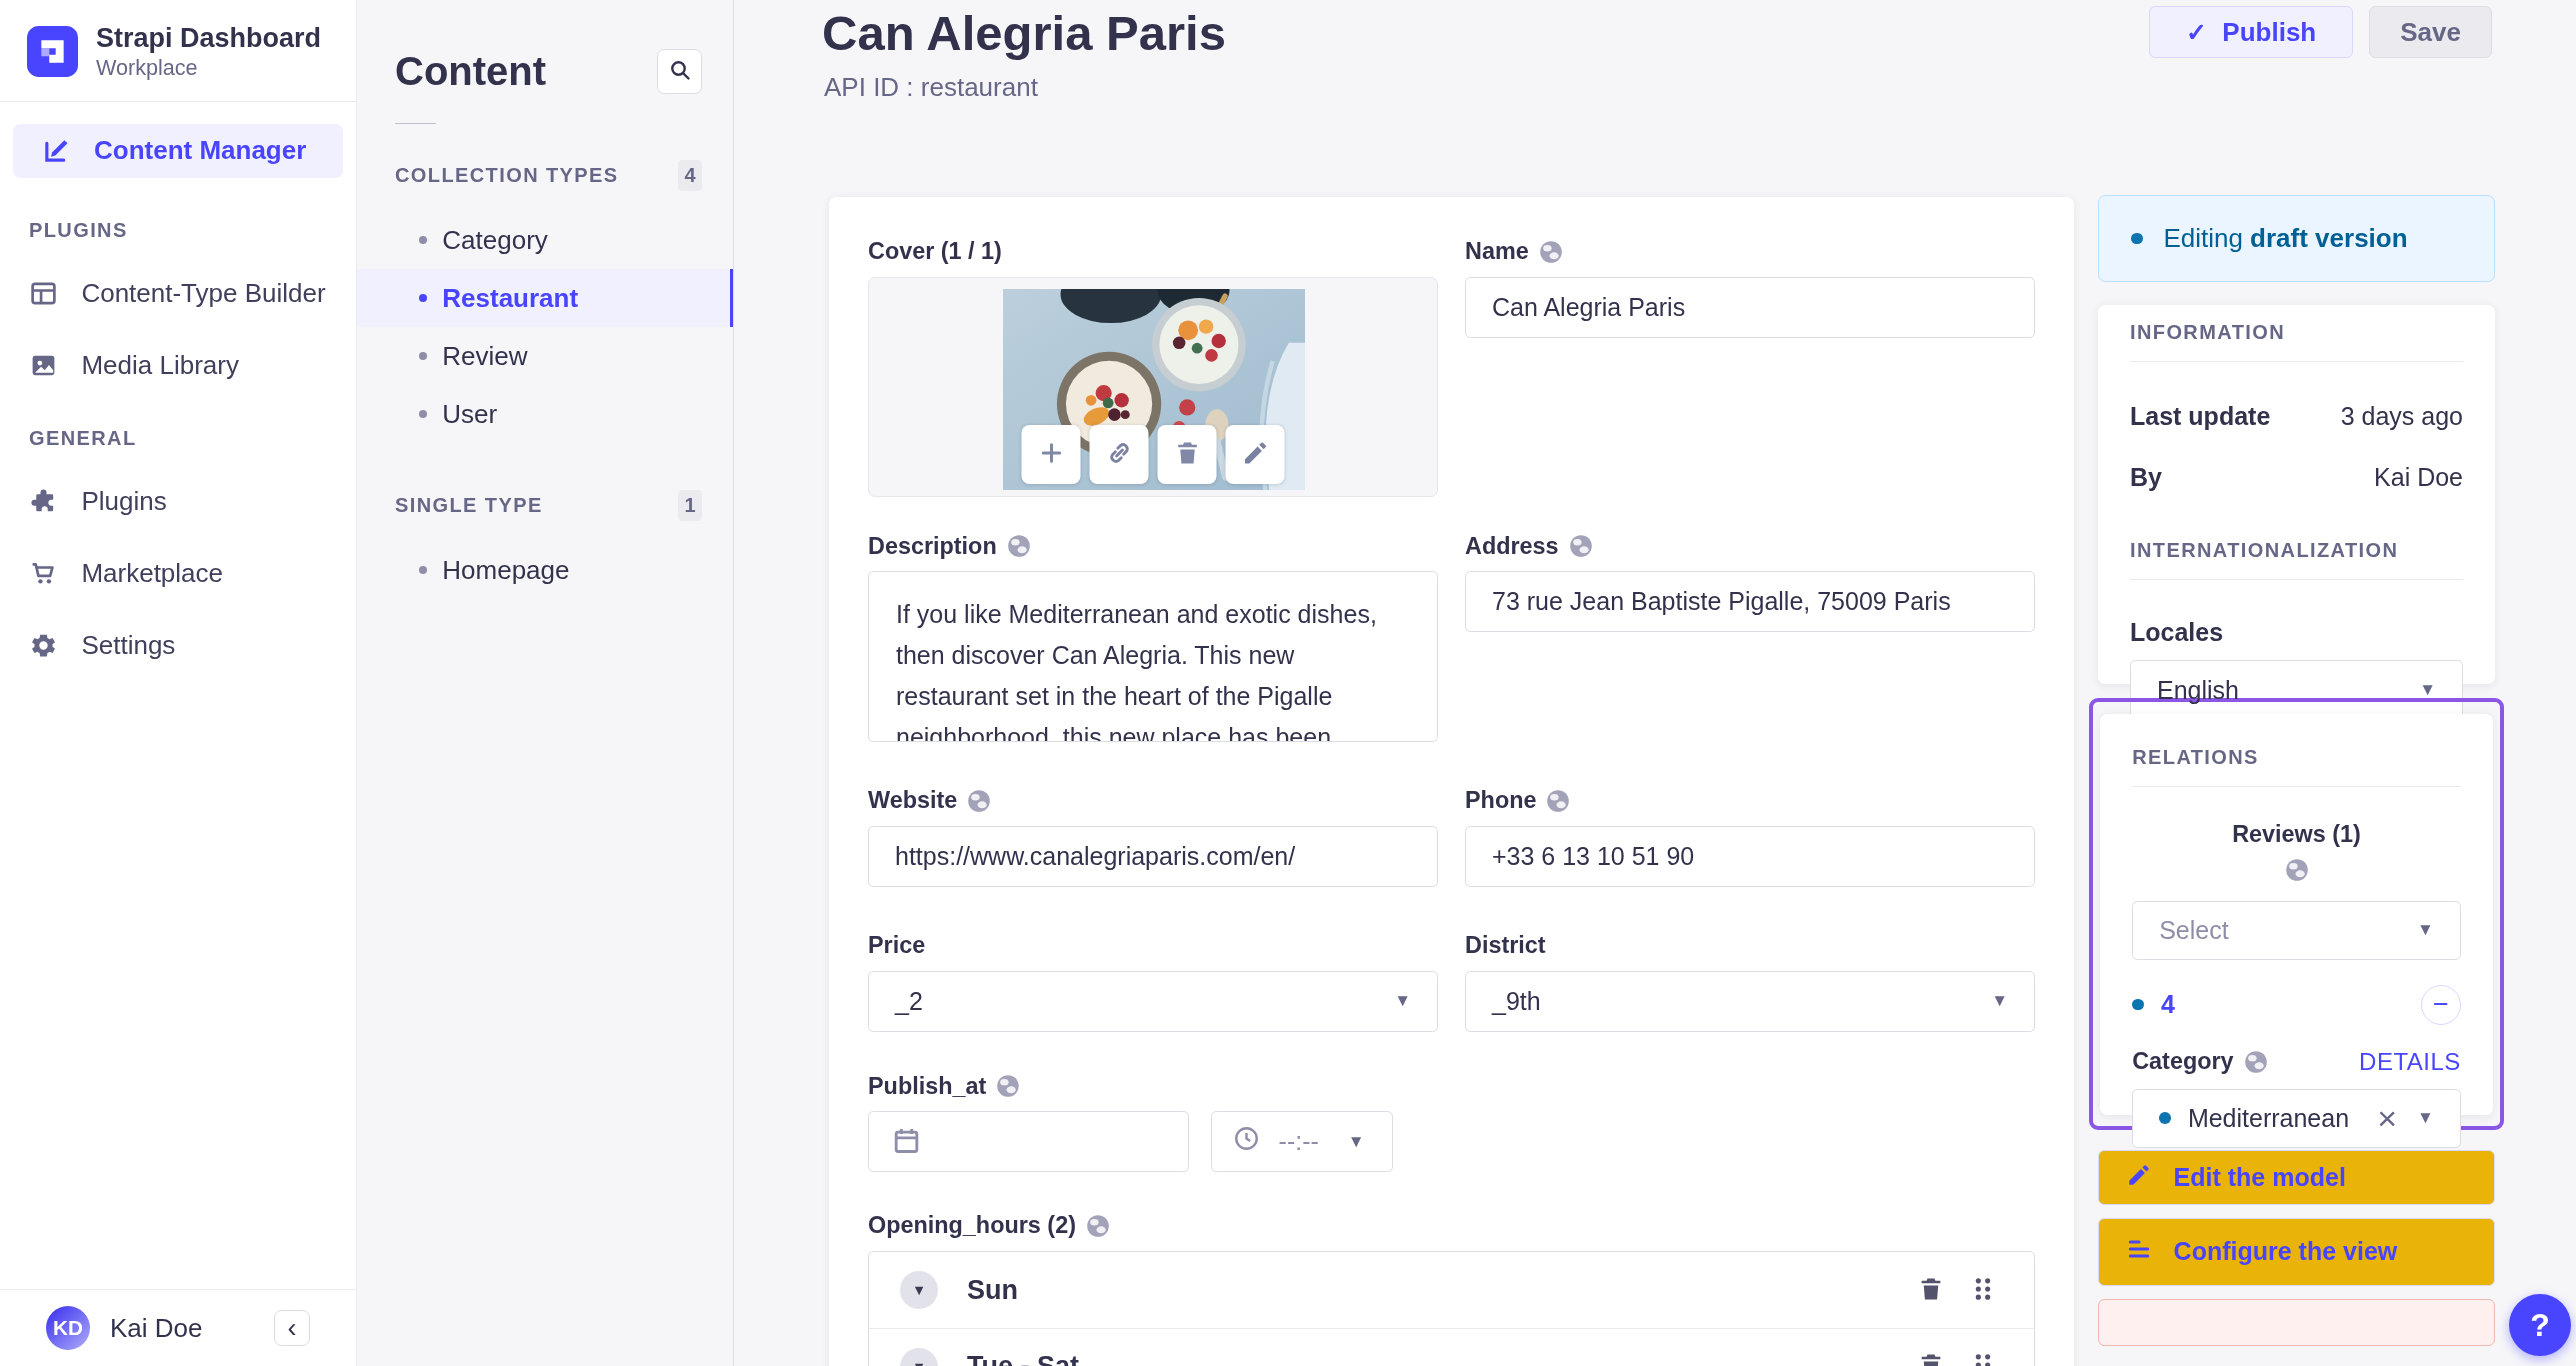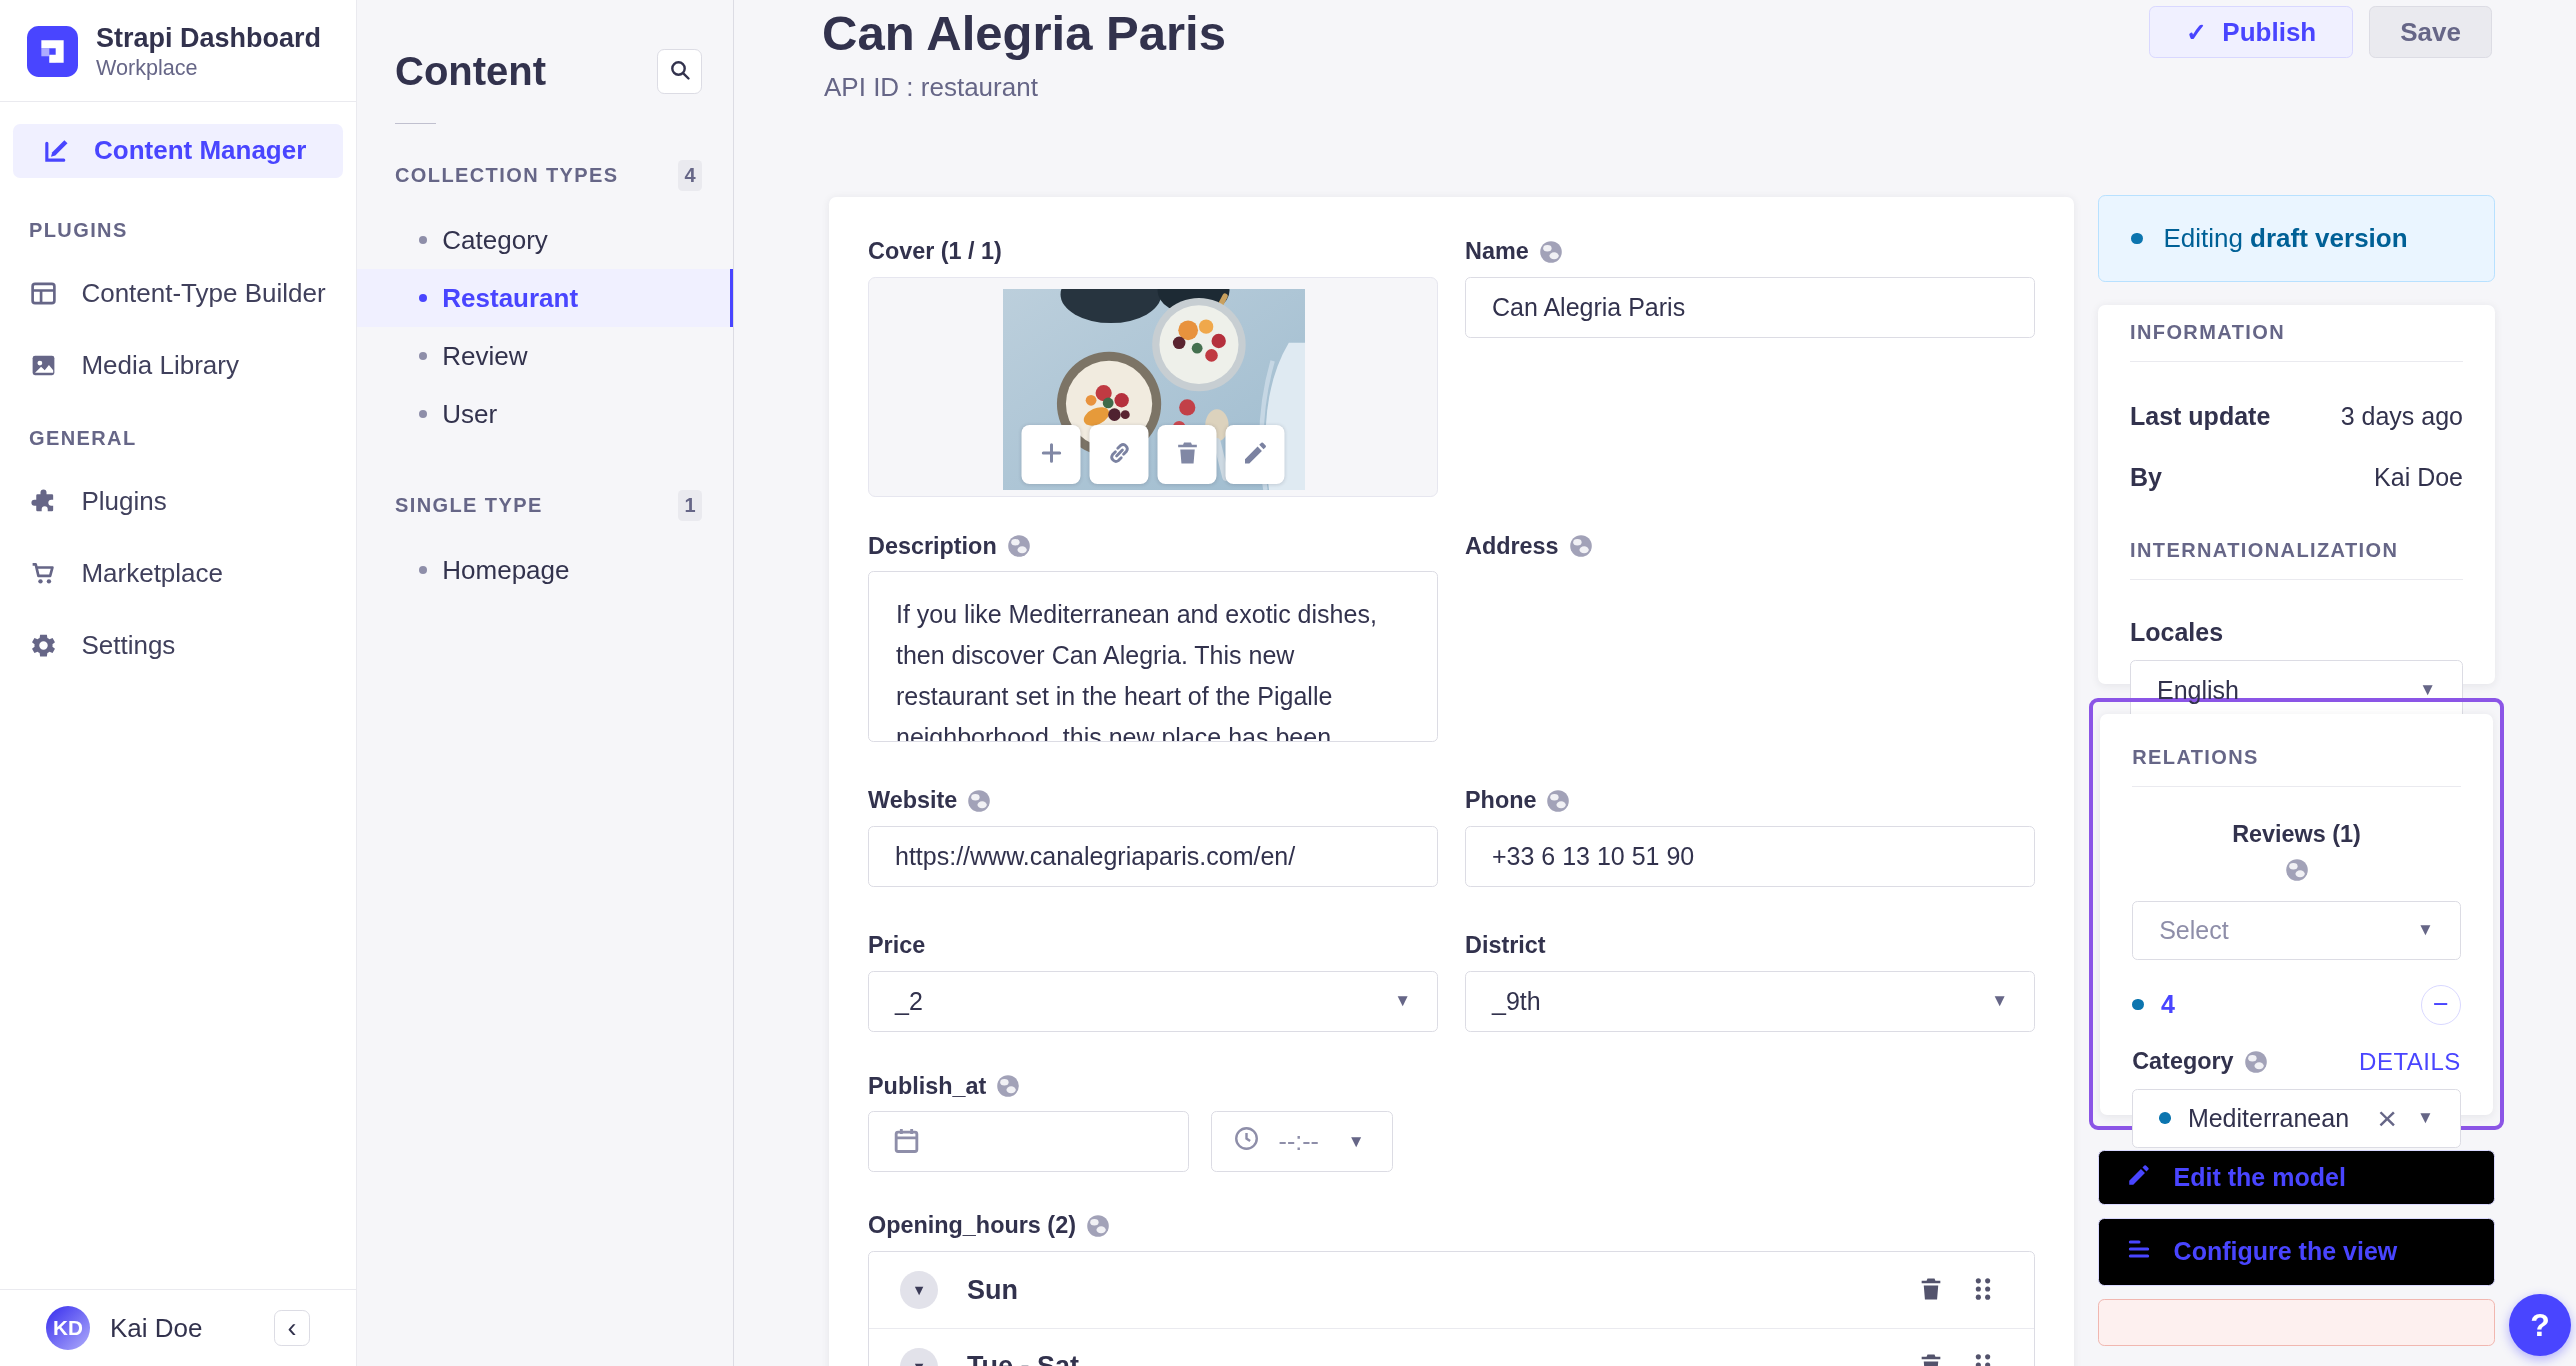--- a/index.html
+++ b/index.html
@@ -97,21 +97,21 @@
   .count-left { display:flex; align-items:center; gap:17px; }
   .teal-dot { width:11.7px; height:11.7px; border-radius:50%; background:#0c75af; flex:none; }
   .count-link { font-size:25px; font-weight:600; color:#4945ff; }
   .minus-btn { width:40px; height:40px; border-radius:50%; background:#fff; border:0.9px solid #d9d8ff; color:#4945ff; font-size:27px; display:flex; align-items:center; justify-content:center; }
   .cat-row { margin-top:23.4px; display:flex; align-items:center; justify-content:space-between; }
   .details-link { font-size:24px; font-weight:400; letter-spacing:0.5px; color:#4945ff; }
   .tag-left { display:flex; align-items:center; gap:17px; }
   .tag-right { display:flex; align-items:center; gap:20px; }
   .close-x { font-size:34px; color:#666687; line-height:1; }
 
-  .panel-btn { margin-top:20px; height:55px; background:#000000; border:0.9px solid #d9d8ff; border-radius:6.3px; display:flex; align-items:center; gap:21.6px; padding:0 27px; font-size:25px; font-weight:600; color:#4945ff; }
+  .panel-btn { margin-top:20px; height:55px; background:#eab308; border:0.9px solid #d9d8ff; border-radius:6.3px; display:flex; align-items:center; gap:21.6px; padding:0 27px; font-size:25px; font-weight:600; color:#4945ff; }
   .panel-btn.second { margin-top:12.6px; height:68px; }
   .danger-stub { margin-top:13.5px; height:47px; background:#fdf0ef; border:0.9px solid #f1b7b0; border-radius:6.3px; }
 
   .help-fab { position:absolute; left:1774px; top:1294px; width:62px; height:62px; border-radius:50%; background:#4945ff; color:#fff; font-size:32px; font-weight:700; display:flex; align-items:center; justify-content:center; box-shadow:0 3.6px 10.8px rgba(73,69,255,.4); }
 </style>
 </head>
 <body>
 
 <div class="page">
 
@@ -366,20 +366,23 @@
 
         <div class="mt40">
           <div class="field-label">
             <span>Address</span>
             <span class="globe"><svg viewBox="0 0 20 20" width="24" height="24">
                   <circle cx="10" cy="10" r="9" fill="#a2a2b8"></circle>
                   <ellipse cx="7" cy="6.8" rx="3.5" ry="2.7" fill="#fff" opacity=".85"></ellipse>
                   <ellipse cx="12.6" cy="13.2" rx="3.9" ry="2.9" fill="#fff" opacity=".85"></ellipse>
                 </svg></span>
           </div>
+          <div class="input">
+            <span>73 rue Jean Baptiste Pigalle, 75009 Paris</span>
+          </div>
         </div>
 
         <div class="mt50">
           <div class="field-label">
             <span>Website</span>
             <span class="globe"><svg viewBox="0 0 20 20" width="24" height="24">
                   <circle cx="10" cy="10" r="9" fill="#a2a2b8"></circle>
                   <ellipse cx="7" cy="6.8" rx="3.5" ry="2.7" fill="#fff" opacity=".85"></ellipse>
                   <ellipse cx="12.6" cy="13.2" rx="3.9" ry="2.9" fill="#fff" opacity=".85"></ellipse>
                 </svg></span>

